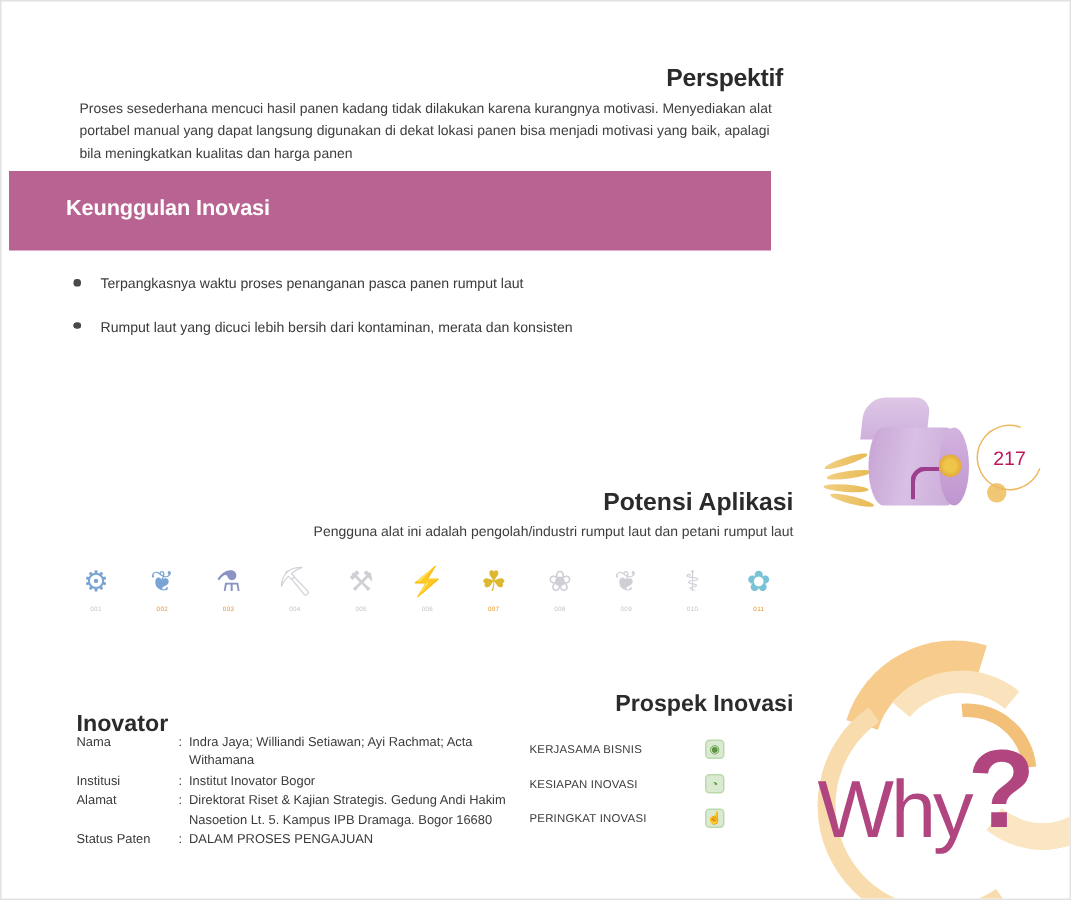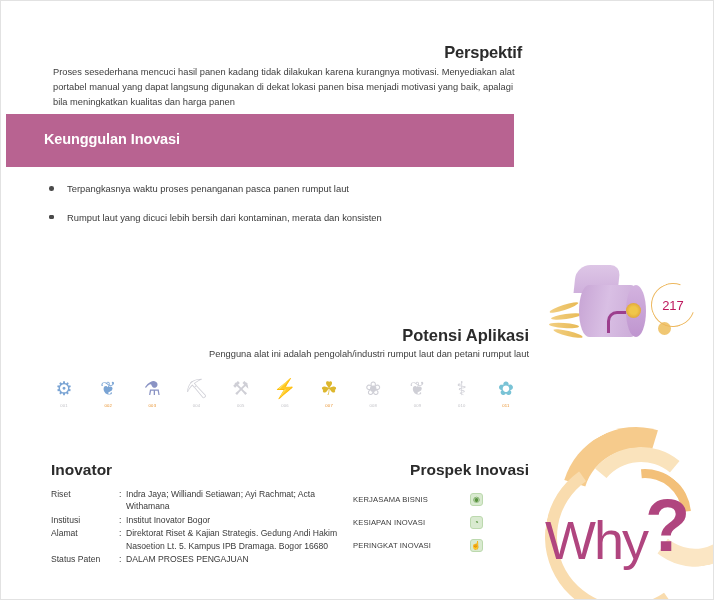--- a/index.html
+++ b/index.html
@@ -220,21 +220,21 @@
   }
   .appicon.on .code { color: #e8922e; }
   .appicon.tint-blue .glyph  { color: #7aa4d4; }
   .appicon.tint-steel .glyph { color: #8a93c4; }
   .appicon.tint-gold .glyph  { color: #ddb72e; }
   .appicon.tint-multi .glyph { color: #79c3d6; }
 
   
   .inovator-title {
     position: absolute;
-    left: 50px; top: 460px;
+    left: 50px; top: 473px;
     font-size: 15.5px;
     font-weight: bold;
     color: #2b2b2b;
   }
   .inov-table {
     position: absolute;
     left: 50px; top: 487px;
     width: 290px;
     border-collapse: collapse;
     font-size: 8.6px;
@@ -414,21 +414,21 @@
     <div class="appicon on tint-multi">
       <span class="glyph">✿</span>
       <span class="code">011</span>
     </div>
   </div>
 
   <div class="inovator-title">Inovator</div>
   <table class="inov-table">
     <tbody>
         <tr>
-      <td class="lbl">Riset</td>
+      <td class="lbl">Nama</td>
       <td class="sep">:</td>
       <td>Indra Jaya; Williandi Setiawan; Ayi Rachmat; Acta Withamana</td>
     </tr>
     <tr>
       <td class="lbl">Institusi</td>
       <td class="sep">:</td>
       <td>Institut Inovator Bogor</td>
     </tr>
     <tr>
       <td class="lbl">Alamat</td>

